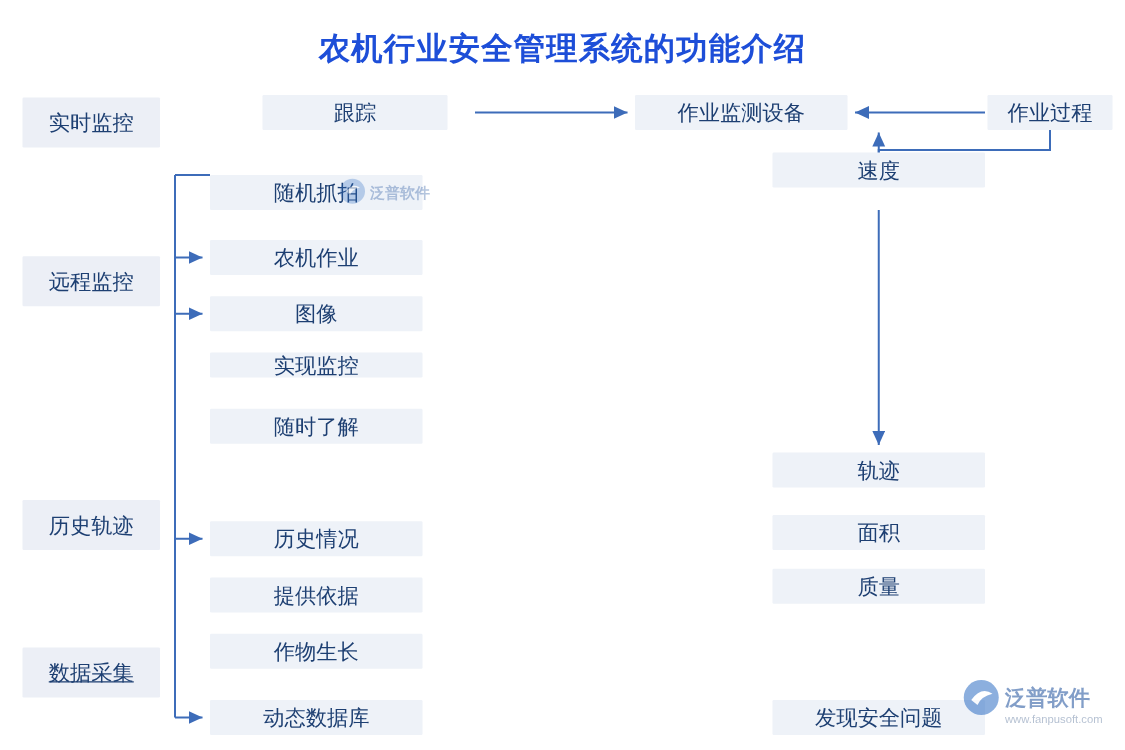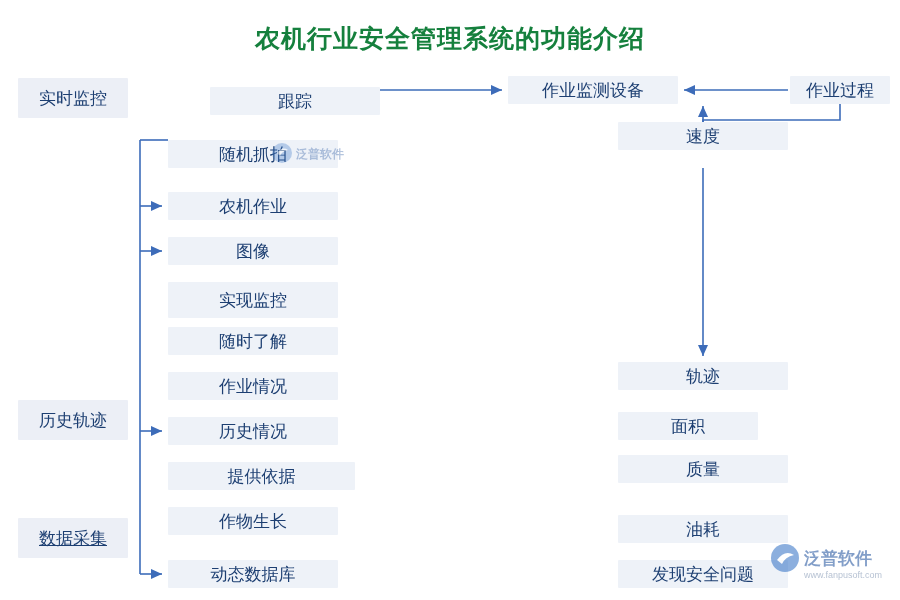--- a/index.html
+++ b/index.html
@@ -13,21 +13,21 @@
   .canvas{position:absolute;left:0;top:0;width:900px;height:600px;}
   svg.lines{position:absolute;left:0;top:0;width:900px;height:600px;pointer-events:none;}
 
   .title{
     position:absolute;
     width:100%;
     text-align:center;
     top:22px;
     font-size:25px;
     font-weight:bold;
-    color:#15803d;
+    color:#1d4ed8;
     letter-spacing:1px;
   }
 
   .node{
     position:absolute;
     background:#eef2f8;
     color:#1d3f72;
     font-size:17px;
     display:flex;
     align-items:center;
@@ -87,82 +87,79 @@
     </g>
 
     <g stroke="#3d6cb9" stroke-width="1.6" fill="none" marker-end="url(#arrow)">
       <path d="M703,168 L703,356"></path>
     </g>
   </svg>
 
   <div class="node left-label" style="left:18px;top:78px;width:110px;height:40px;">
     <span>实时监控</span>
   </div>
+  <div class="node left-label" style="left:18px;top:205px;width:110px;height:40px;">
+    <span>远程监控</span>
+  </div>
   <div class="node left-label" style="left:18px;top:400px;width:110px;height:40px;">
     <span>历史轨迹</span>
   </div>
   <div class="node left-label" style="left:18px;top:518px;width:110px;height:40px;text-decoration:underline;">
     <span>数据采集</span>
   </div>
 
-  <div class="node" style="left:210px;top:76px;width:170px;height:28px;margin-top:11px;">
+  <div class="node" style="left:210px;top:76px;width:148px;height:28px;">
     <span>跟踪</span>
   </div>
   <div class="node" style="left:508px;top:76px;width:170px;height:28px;">
     <span>作业监测设备</span>
   </div>
   <div class="node" style="left:168px;top:140px;width:170px;height:28px;">
     <span>随机抓拍</span>
   </div>
 
   <div class="node" style="left:790px;top:76px;width:100px;height:28px;">
     <span>作业过程</span>
   </div>
   <div class="node" style="left:168px;top:192px;width:170px;height:28px;">
     <span>农机作业</span>
   </div>
   <div class="node" style="left:168px;top:237px;width:170px;height:28px;justify-content:center;">
     <span>图像</span>
   </div>
-  <div class="node" style="left:168px;top:282px;width:170px;height:36px;">
+  <div class="node" style="left:168px;top:282px;width:170px;height:20px;">
     <span>实现监控</span>
   </div>
   <div class="node" style="left:168px;top:327px;width:170px;height:28px;">
     <span>随时了解</span>
   </div>
-  <div class="node" style="left:168px;top:372px;width:170px;height:28px;">
-    <span>作业情况</span>
-  </div>
   <div class="node" style="left:168px;top:417px;width:170px;height:28px;">
     <span>历史情况</span>
   </div>
-  <div class="node" style="left:168px;top:462px;width:187px;height:28px;">
+  <div class="node" style="left:168px;top:462px;width:170px;height:28px;">
     <span>提供依据</span>
   </div>
   <div class="node" style="left:168px;top:507px;width:170px;height:28px;">
     <span>作物生长</span>
   </div>
   <div class="node" style="left:168px;top:560px;width:170px;height:28px;">
     <span>动态数据库</span>
   </div>
 
   <div class="node" style="left:618px;top:122px;width:170px;height:28px;">
     <span>速度</span>
   </div>
   <div class="node" style="left:618px;top:362px;width:170px;height:28px;">
     <span>轨迹</span>
   </div>
-  <div class="node" style="left:618px;top:412px;width:140px;height:28px;">
+  <div class="node" style="left:618px;top:412px;width:170px;height:28px;">
     <span>面积</span>
   </div>
   <div class="node" style="left:618px;top:455px;width:170px;height:28px;text-align:center;">
     <span>质量</span>
-  </div>
-  <div class="node" style="left:618px;top:515px;width:170px;height:28px;">
-    <span>油耗</span>
   </div>
   <div class="node" style="left:618px;top:560px;width:170px;height:28px;">
     <span>发现安全问题</span>
   </div>
 
   <svg class="watermark wm-small" viewBox="0 0 80 34">
     <circle cx="12" cy="15" r="10" fill="#2f6fc4" opacity="0.55"></circle>
     <path d="M7,15 q5,-7 11,-3 q-6,1 -8,6 z" fill="#ffffff" opacity="0.9"></path>
     <text class="wm-text" x="26" y="20" font-size="12" opacity="0.6">泛普软件</text>
   </svg>

